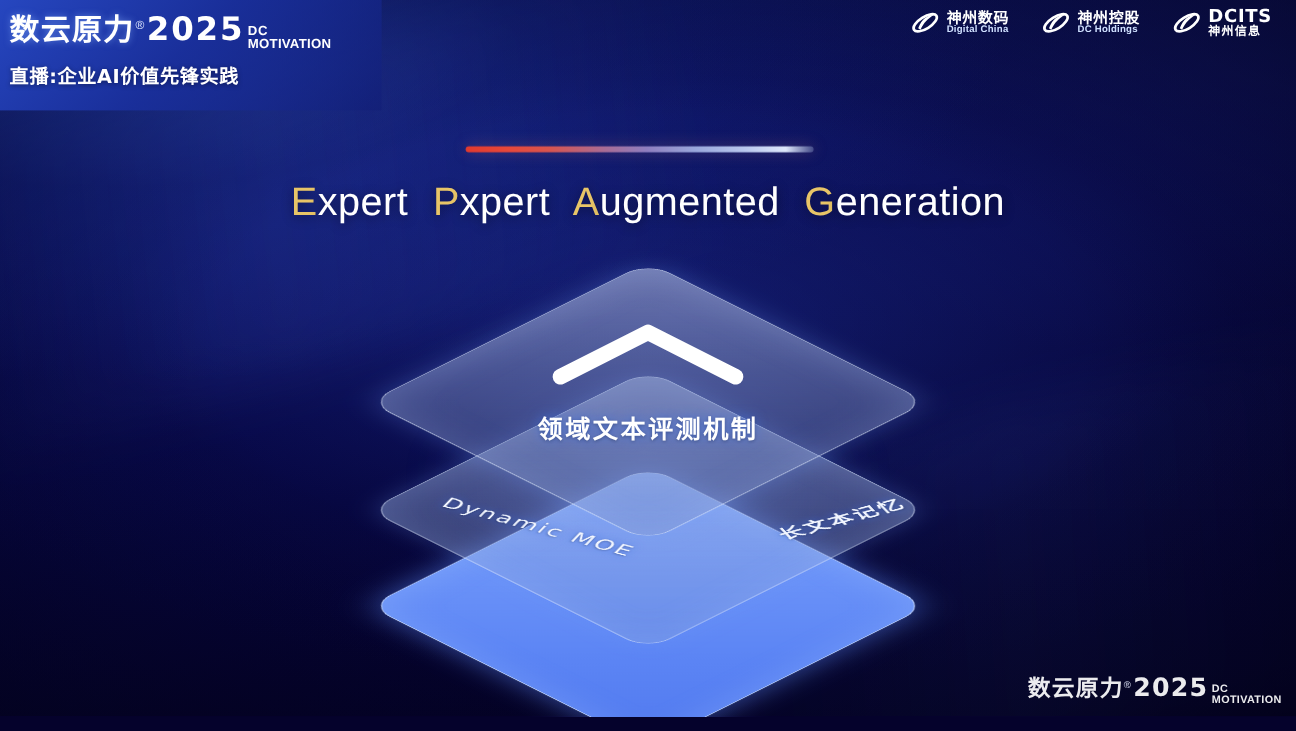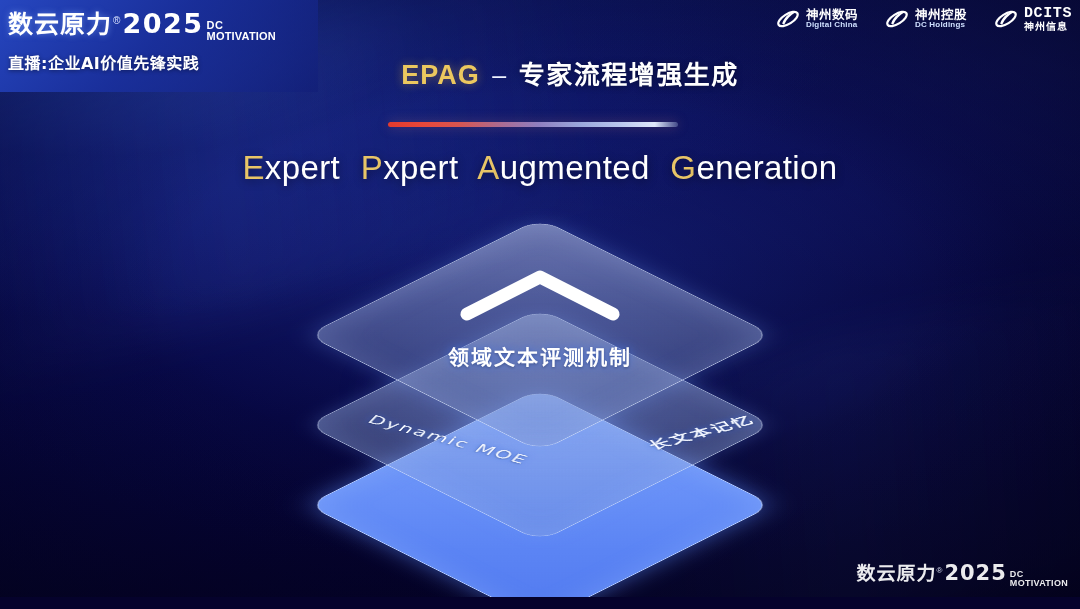--- a/index.html
+++ b/index.html
@@ -82,35 +82,35 @@
     letter-spacing: .5px;
     white-space: nowrap;
     font-family: "DejaVu Sans", "Liberation Sans", sans-serif;
     text-shadow: 0 1px 4px rgba(0,0,0,.45);
     z-index: 10;
   }
 
   
   .partners {
     position: absolute;
-    right: 8px; top: 6px;
+    right: 20px; top: 6px;
     display: flex;
     align-items: center;
     gap: 26px;
     z-index: 10;
   }
   .partner { display: flex; align-items: center; gap: 5px; }
   .swoosh { width: 26px; height: 26px; flex: 0 0 26px; }
   .p-text { line-height: 1.05; }
   .p-cn {
     display: block; font-size: 12.5px; font-weight: 700; color: #ffffff; letter-spacing: .5px;
     font-family: "DejaVu Sans", "Liberation Sans", sans-serif;
   }
   .p-en { display: block; font-size: 8px; font-weight: 700; color: #cfe0ff; letter-spacing: .2px; }
-  .p-cn.big { font-size: 15px; letter-spacing: .6px; font-family: Liberation Mono, monospace; }
+  .p-cn.big { font-size: 15px; letter-spacing: .6px; }
   .p-en.cnsub { font-size: 10px; color: #ffffff; letter-spacing: 1px; }
 
   
   .headline {
     position: absolute;
     left: 0; right: 0; top: 54px;
     text-align: center;
     z-index: 7;
     pointer-events: none;
   }
@@ -331,27 +331,20 @@
         <path d="M11 27 C16 13, 26 9, 31 10 C24 14, 18 20, 14 29 Z" fill="#ffffff"></path>
       </svg>
       <span class="p-text">
         <span class="p-cn big">DCITS</span>
         <span class="p-en cnsub">神州信息</span>
       </span>
     </div>
 
   </div>
 
-  <div class="headline">
-    <span class="inner">
-      <span class="hl-epag">EPAG</span>
-      <span class="hl-dash">–</span>
-      <span class="hl-cn">专家流程增强生成</span>
-    </span>
-  </div>
 
   <div class="rule"></div>
 
   <div class="subtitle">
     <span class="cap">E</span><span class="rest">xpert</span><span class="sp"></span>
     <span class="cap">P</span><span class="rest">xpert</span><span class="sp"></span>
     <span class="cap">A</span><span class="rest">ugmented</span><span class="sp"></span>
     <span class="cap">G</span><span class="rest">eneration</span>
   </div>
 

